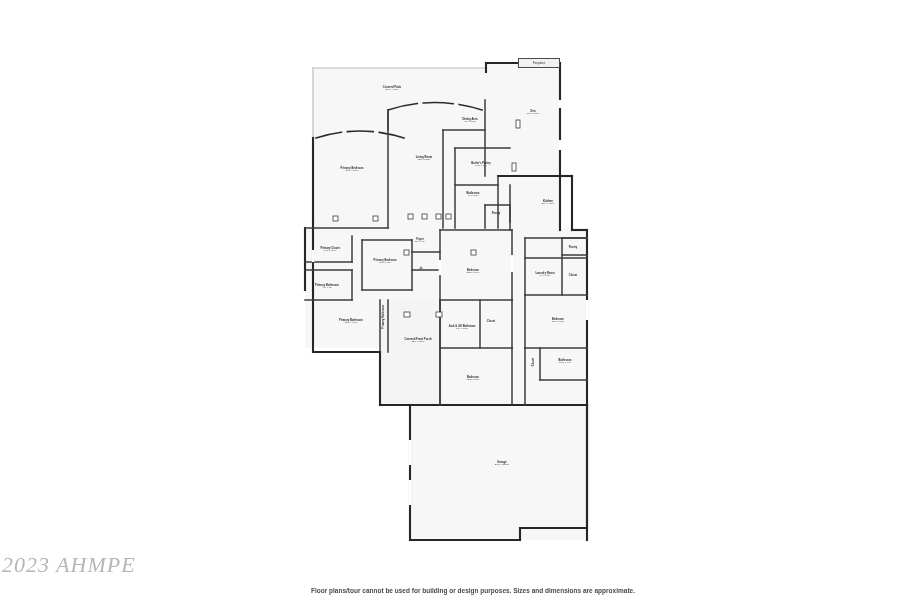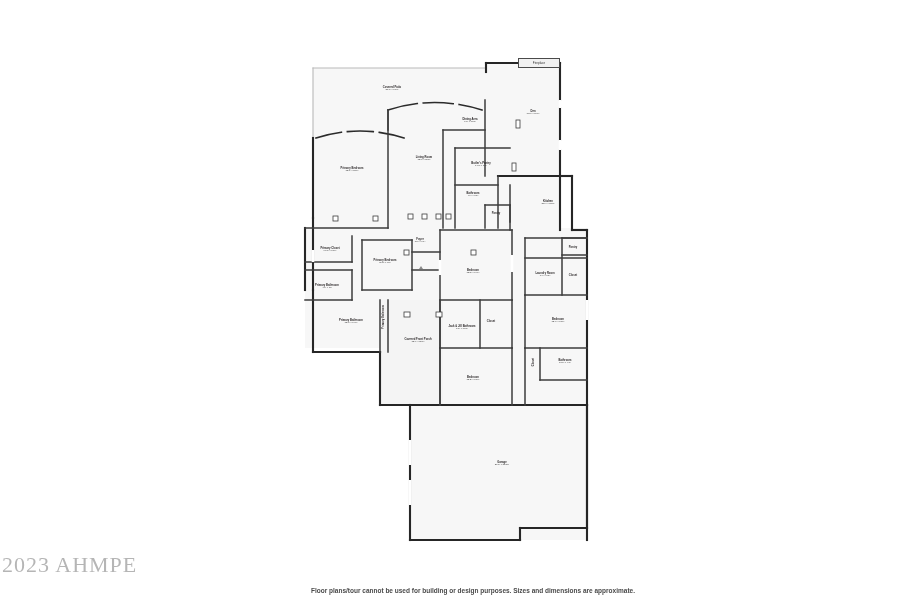--- a/index.html
+++ b/index.html
@@ -97,20 +97,21 @@
     position: absolute;
     left: 2px;
     top: 552px;
     font-family: "Liberation Serif", serif;
     font-size: 22px;
     letter-spacing: 1px;
     color: rgba(90, 90, 90, 0.45);
     white-space: nowrap;
     pointer-events: none;
     user-select: none;
+    font-style: italic;
   }
 
   
   #footer {
     position: absolute;
     left: 0;
     top: 555px;
     width: 900px;
     height: 45px;
   }

